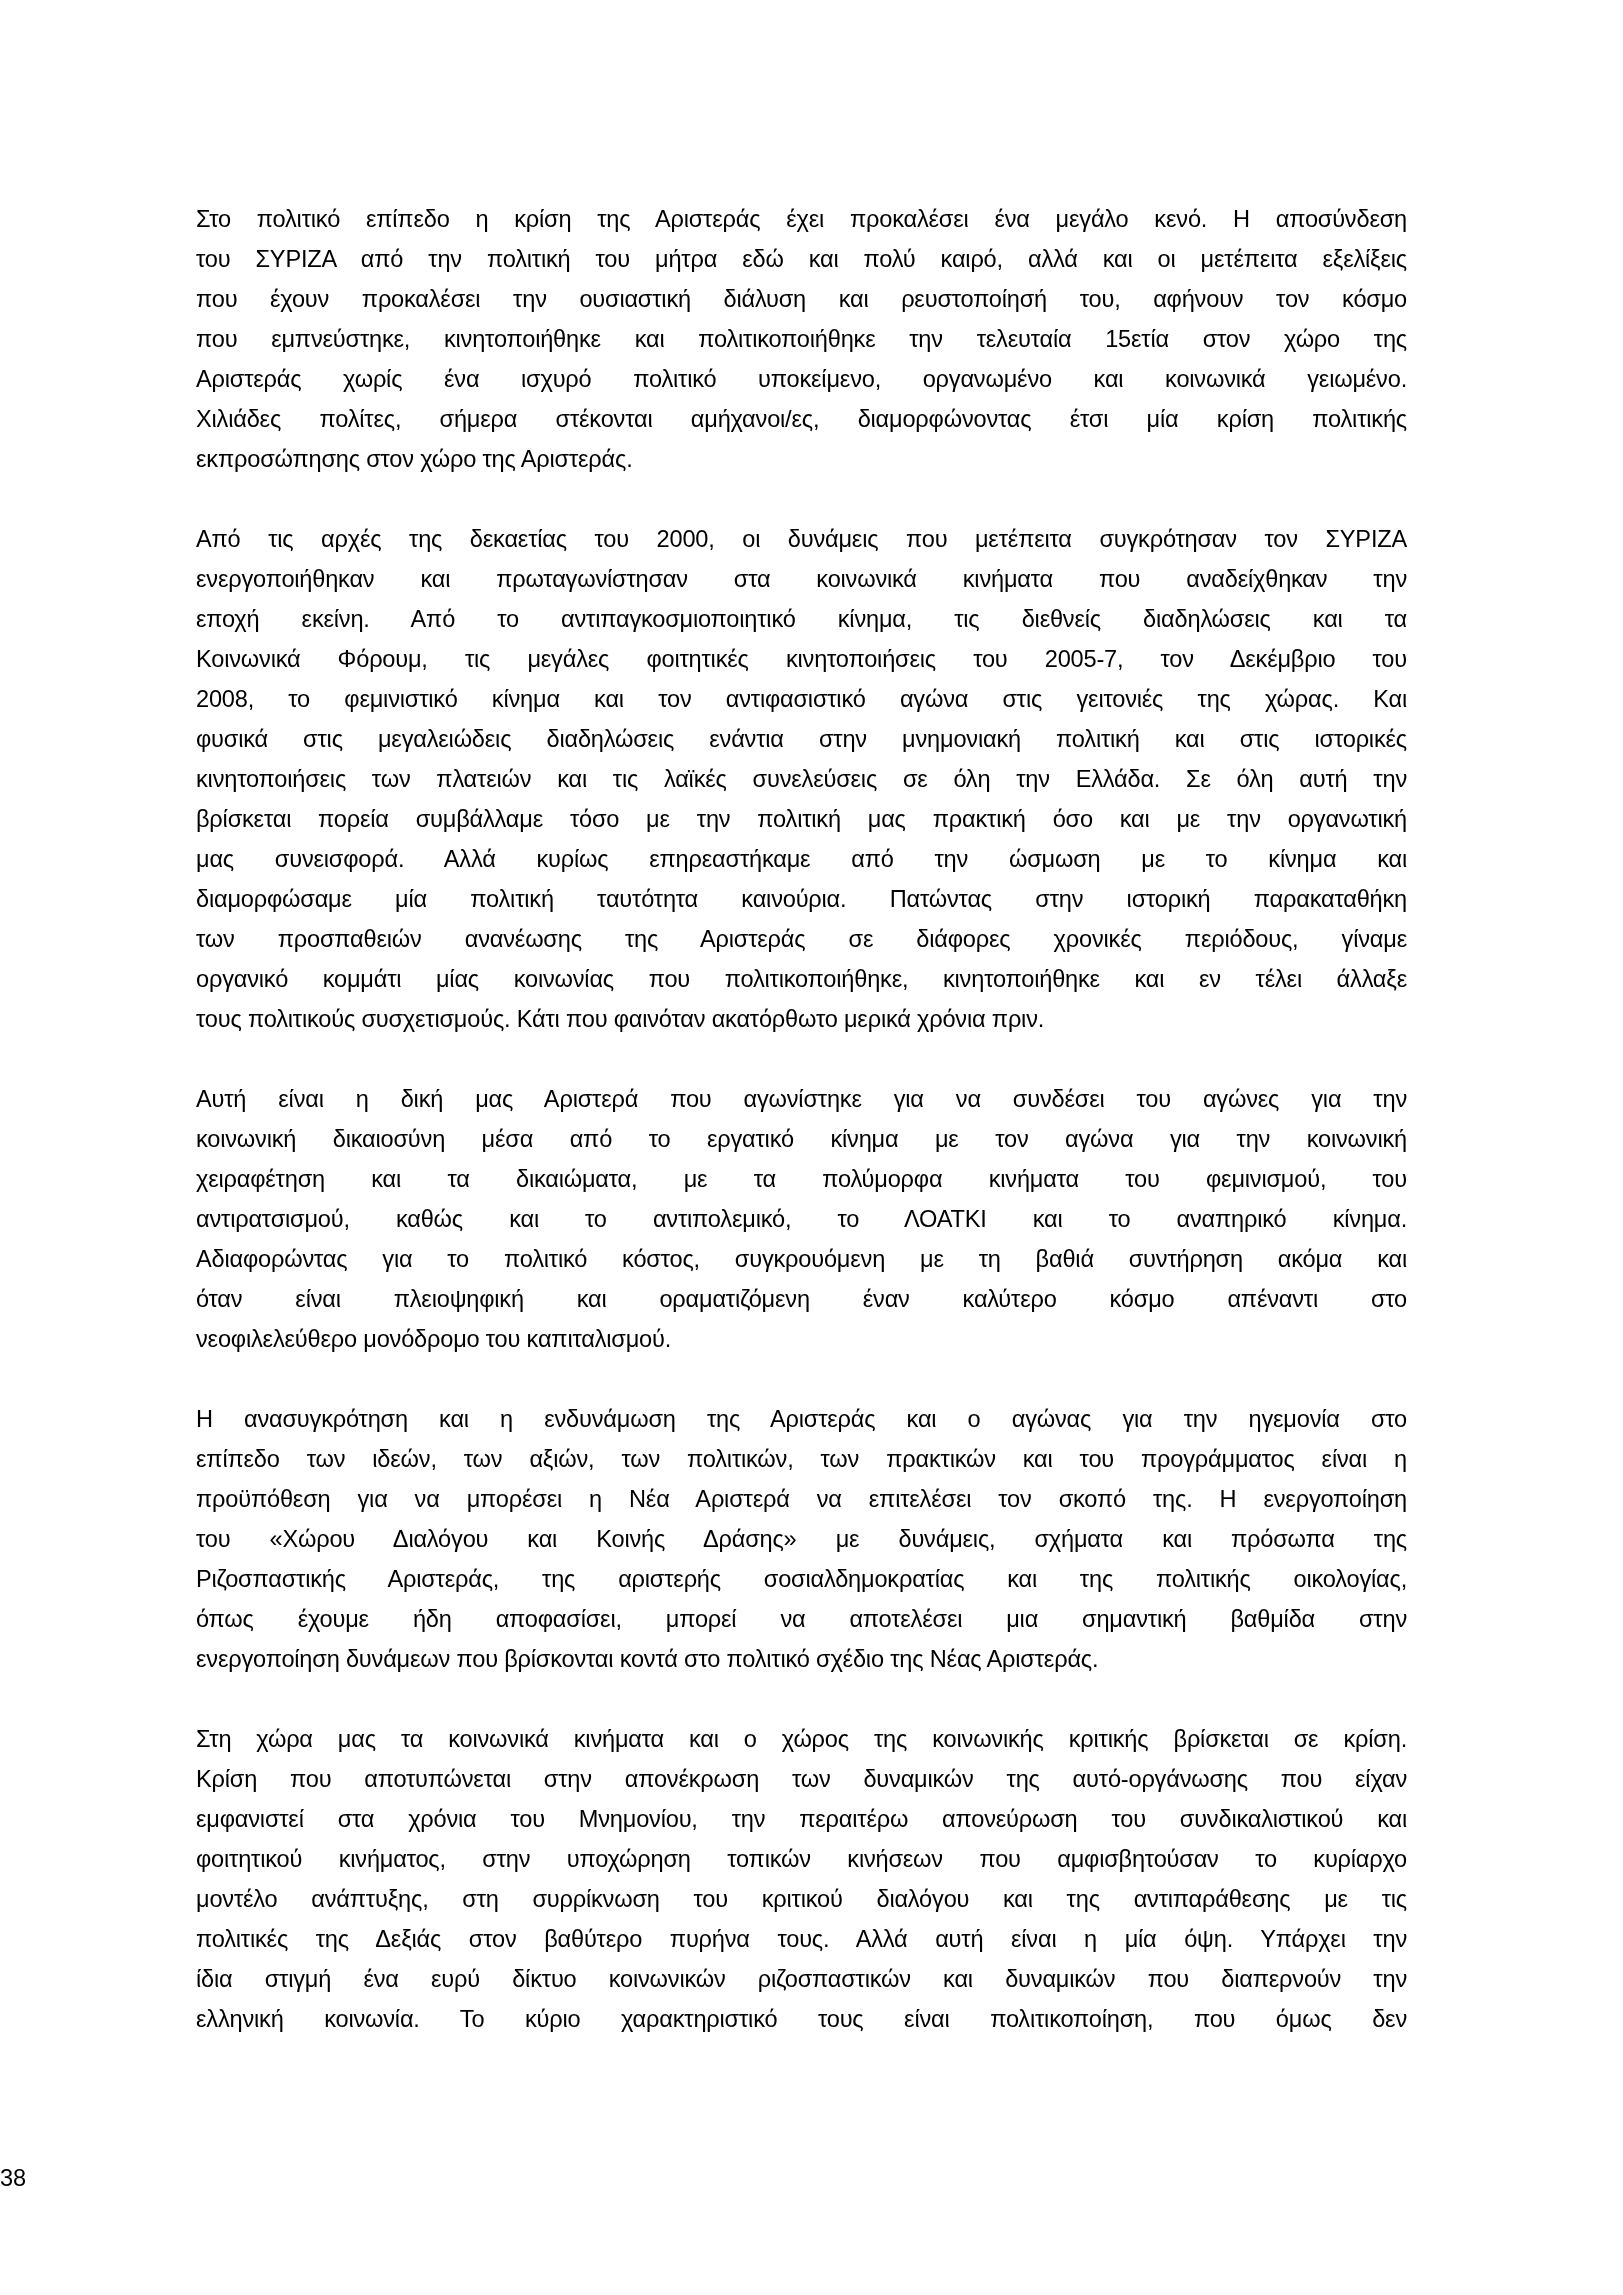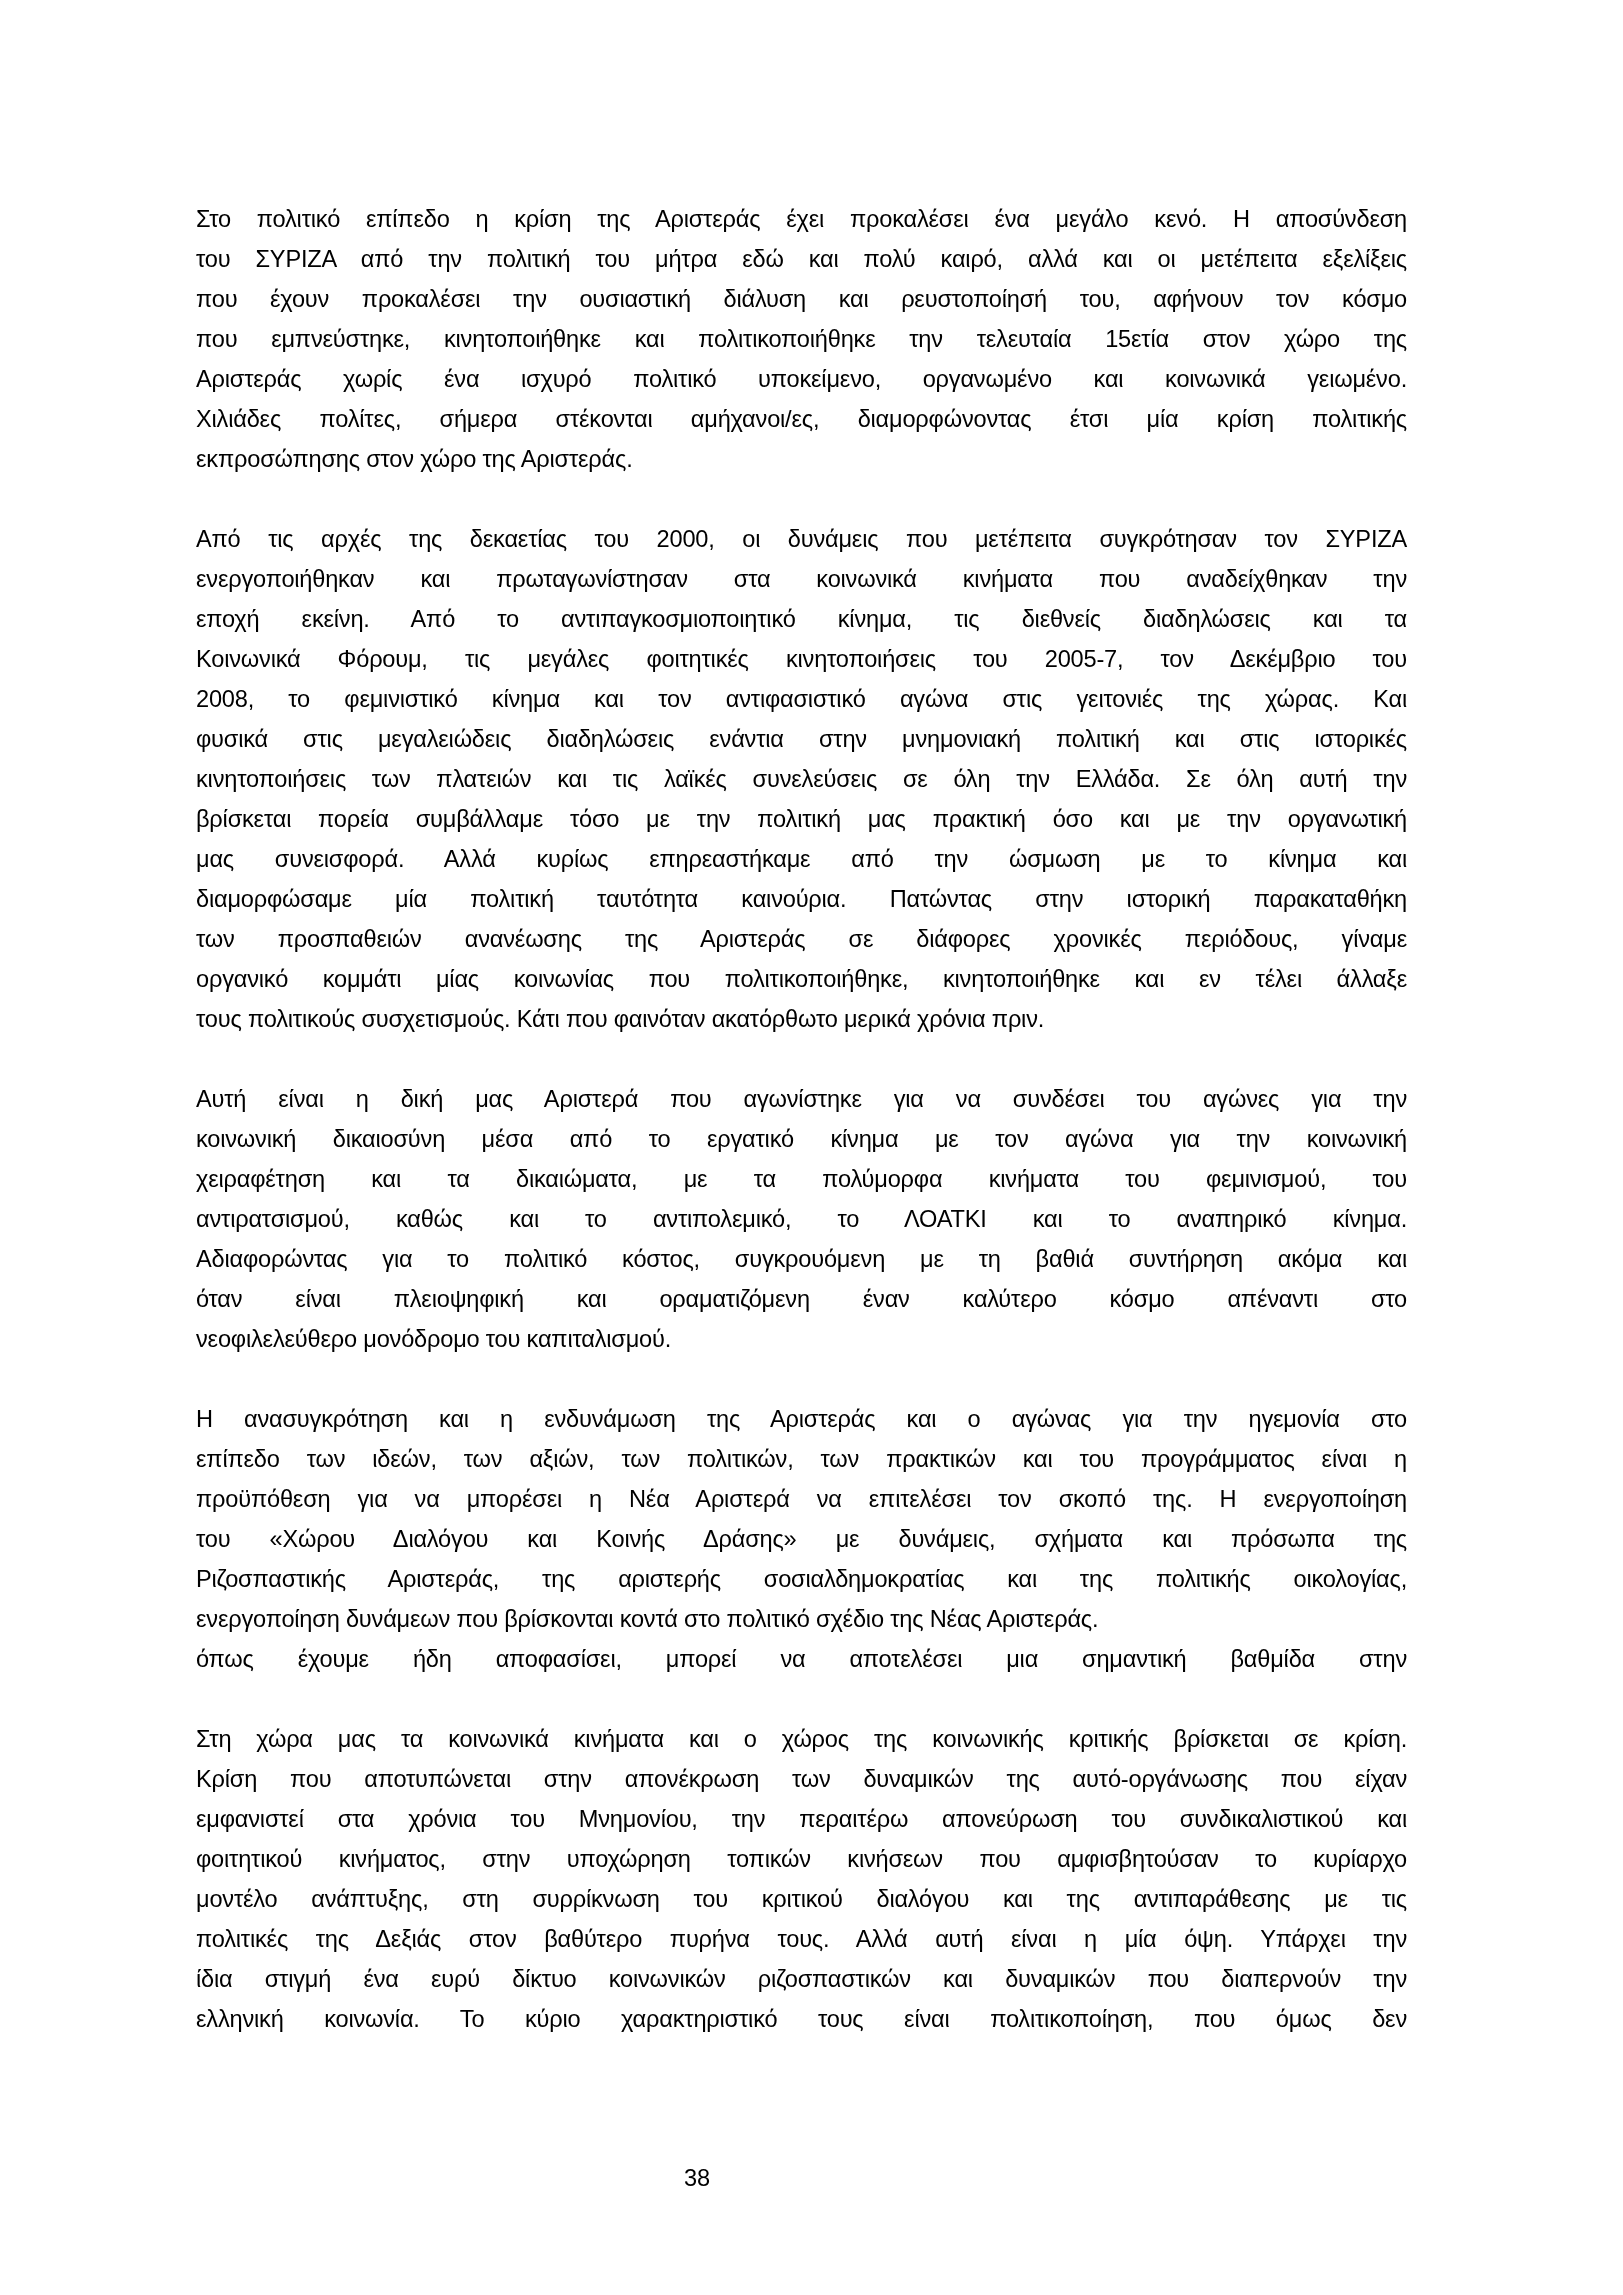--- a/index.html
+++ b/index.html
@@ -44,21 +44,20 @@
   }
   .line.last {
     text-align: right;
     text-align-last: left;
   }
   .page-number {
     position: absolute;
     left: 0;
     width: 1394px;
     top: 2163px;
-    text-align: center;
     font-size: 23.6px;
     line-height: 31px;
   }
 </style>
 </head>
 <body>
 
 <div class="page">
   <div class="text-column">
 
@@ -97,22 +96,22 @@
       <span class="line">όταν είναι πλειοψηφική και οραματιζόμενη έναν καλύτερο κόσμο απέναντι στο</span>
       <span class="line last">νεοφιλελεύθερο μονόδρομο του καπιταλισμού.</span>
     </div>
 
     <div class="paragraph">
       <span class="line">Η ανασυγκρότηση και η ενδυνάμωση της Αριστεράς και ο αγώνας για την ηγεμονία στο</span>
       <span class="line">επίπεδο των ιδεών, των αξιών, των πολιτικών, των πρακτικών και του προγράμματος είναι η</span>
       <span class="line">προϋπόθεση για να μπορέσει η Νέα Αριστερά να επιτελέσει τον σκοπό της. Η ενεργοποίηση</span>
       <span class="line">του «Χώρου Διαλόγου και Κοινής Δράσης» με δυνάμεις, σχήματα και πρόσωπα της</span>
       <span class="line">Ριζοσπαστικής Αριστεράς, της αριστερής σοσιαλδημοκρατίας και της πολιτικής οικολογίας,</span>
+      <span class="line">όπως έχουμε ήδη αποφασίσει, μπορεί να αποτελέσει μια σημαντική βαθμίδα στην</span>
       <span class="line last">ενεργοποίηση δυνάμεων που βρίσκονται κοντά στο πολιτικό σχέδιο της Νέας Αριστεράς.</span>
-      <span class="line">όπως έχουμε ήδη αποφασίσει, μπορεί να αποτελέσει μια σημαντική βαθμίδα στην</span>
     </div>
 
     <div class="paragraph">
       <span class="line">Στη χώρα μας τα κοινωνικά κινήματα και ο χώρος της κοινωνικής κριτικής βρίσκεται σε κρίση.</span>
       <span class="line">Κρίση που αποτυπώνεται στην απονέκρωση των δυναμικών της αυτό-οργάνωσης που είχαν</span>
       <span class="line">εμφανιστεί στα χρόνια του Μνημονίου, την περαιτέρω απονεύρωση του συνδικαλιστικού και</span>
       <span class="line">φοιτητικού κινήματος, στην υποχώρηση τοπικών κινήσεων που αμφισβητούσαν το κυρίαρχο</span>
       <span class="line">μοντέλο ανάπτυξης, στη συρρίκνωση του κριτικού διαλόγου και της αντιπαράθεσης με τις</span>
       <span class="line">πολιτικές της Δεξιάς στον βαθύτερο πυρήνα τους. Αλλά αυτή είναι η μία όψη. Υπάρχει την</span>
       <span class="line">ίδια στιγμή ένα ευρύ δίκτυο κοινωνικών ριζοσπαστικών και δυναμικών που διαπερνούν την</span>

